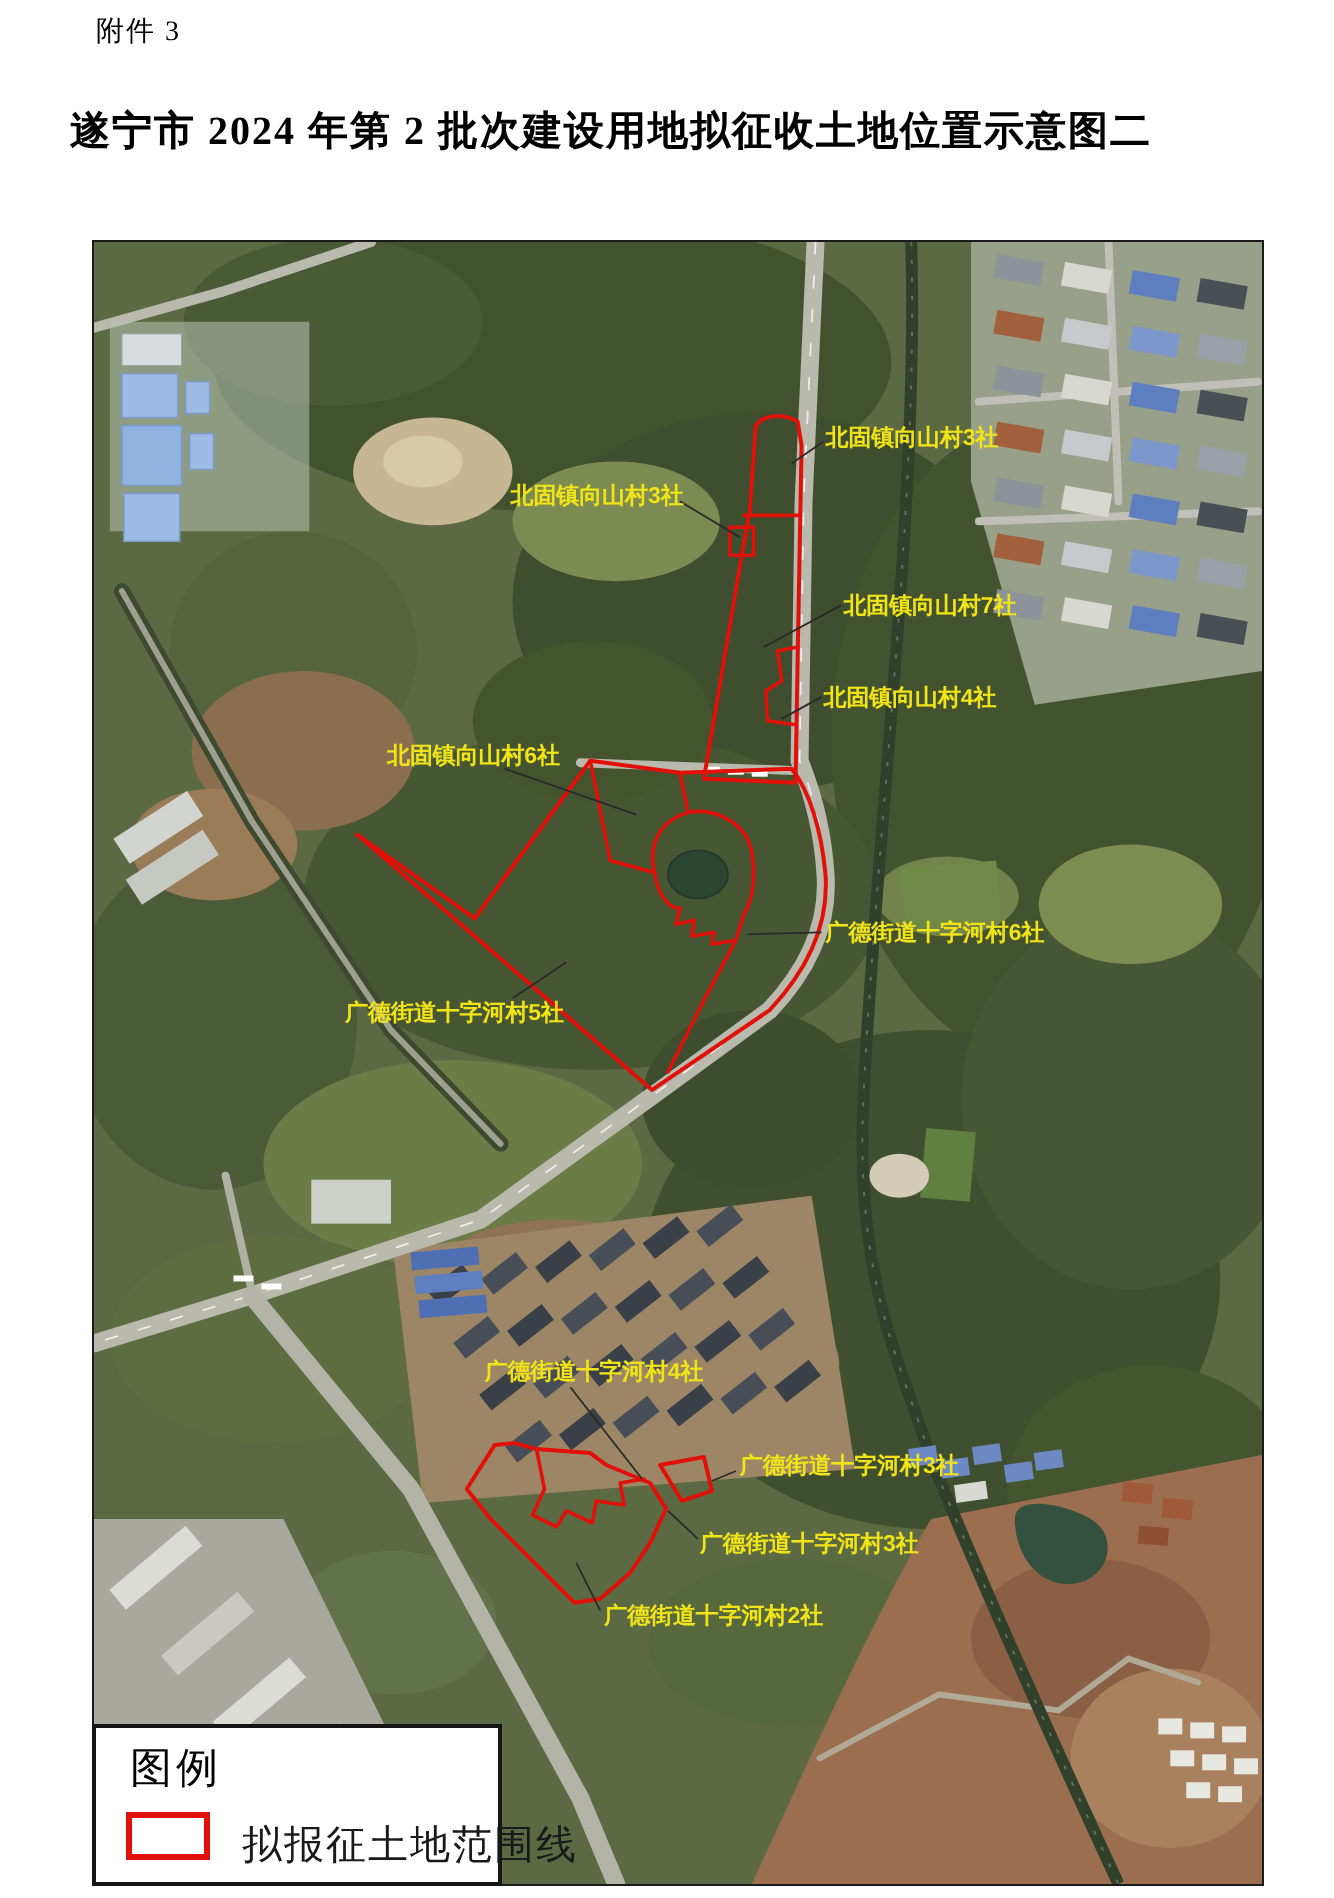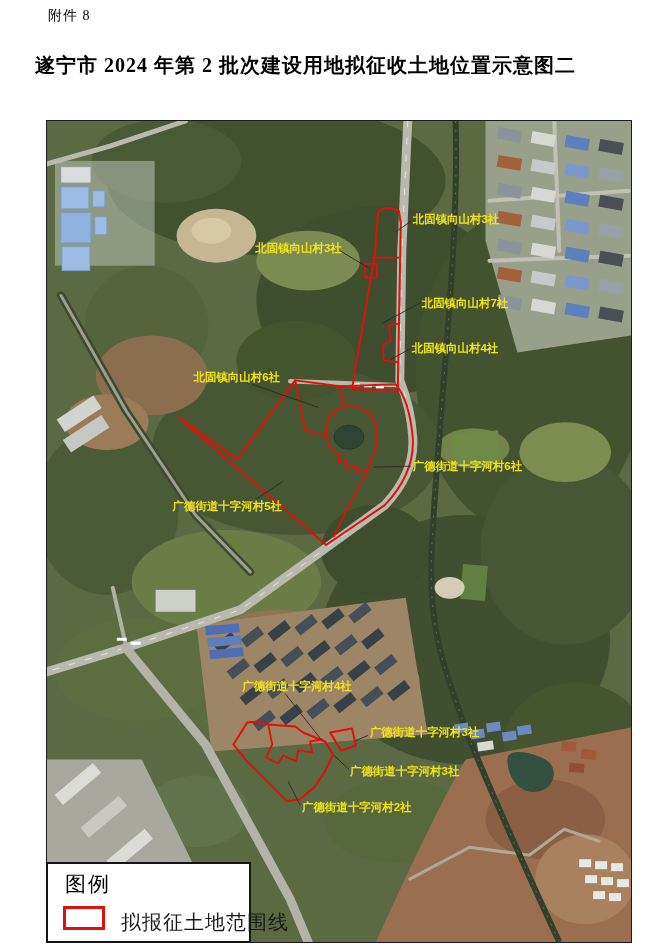--- a/index.html
+++ b/index.html
@@ -36,21 +36,21 @@
     letter-spacing:1px;
   }
   text.area-label{
     font-family:"Liberation Sans", sans-serif;font-weight:bold;font-size:11.5px;
     fill:#f0e317;
   }
 </style>
 </head>
 <body>
 
-<div class="attachment">附件 8</div>
+<div class="attachment">附件 3</div>
 <div class="doc-title">遂宁市 2024 年第 2 批次建设用地拟征收土地位置示意图二</div>
 
 <div class="map-frame">
   <svg viewBox="0 0 586 823" preserveAspectRatio="none">
 
     <rect x="0" y="0" width="586" height="823" fill="#5b6a42"></rect>
     <g>
       <ellipse cx="230" cy="60" rx="170" ry="75" fill="#42522f"></ellipse>
       <ellipse cx="120" cy="40" rx="75" ry="42" fill="#4a5a36"></ellipse>
       <ellipse cx="335" cy="180" rx="125" ry="95" fill="#3e4e2e"></ellipse>

